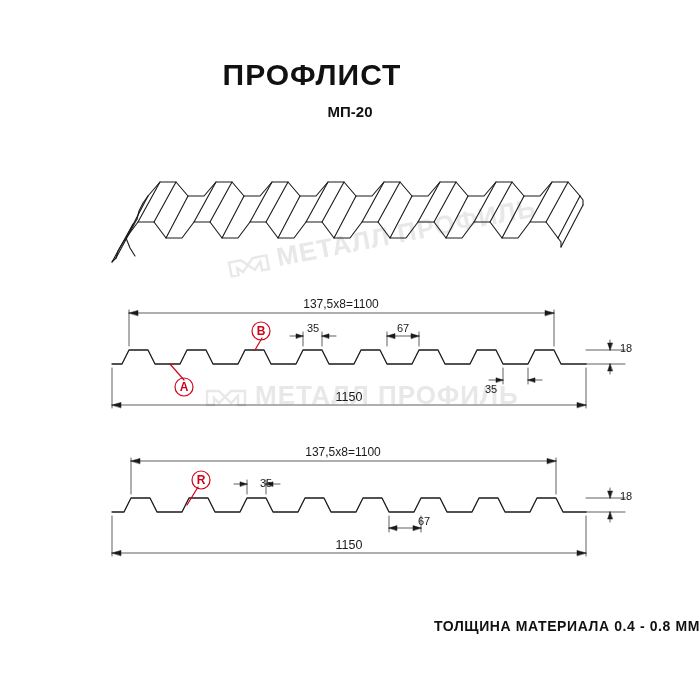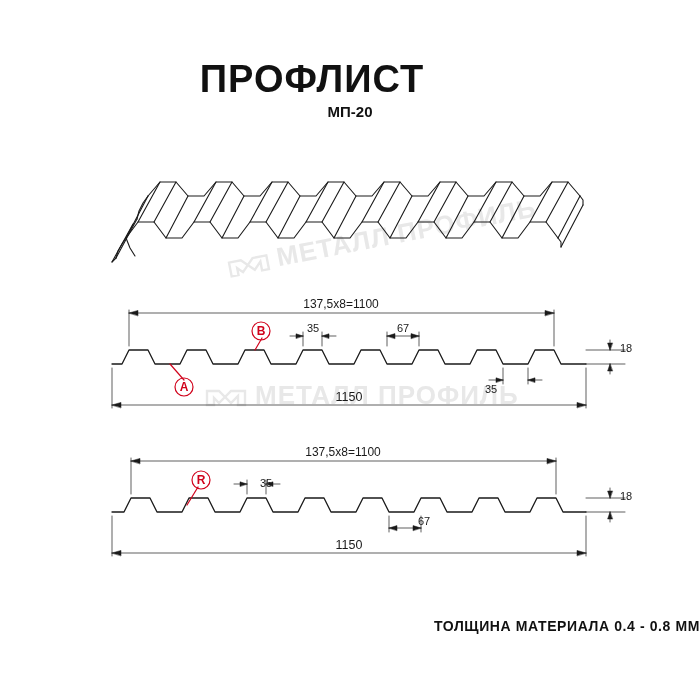--- a/index.html
+++ b/index.html
@@ -19,21 +19,21 @@
     position: relative;
     width: 700px;
     height: 700px;
   }
   .title {
     position: absolute;
     top: 58px;
     left: 0;
     width: 624px;
     text-align: center;
-    font-size: 38px;
+    font-size: 30px;
     font-weight: bold;
     letter-spacing: 1px;
     color: #111;
   }
   .subtitle {
     position: absolute;
     top: 103px;
     left: 0;
     width: 700px;
     text-align: center;

